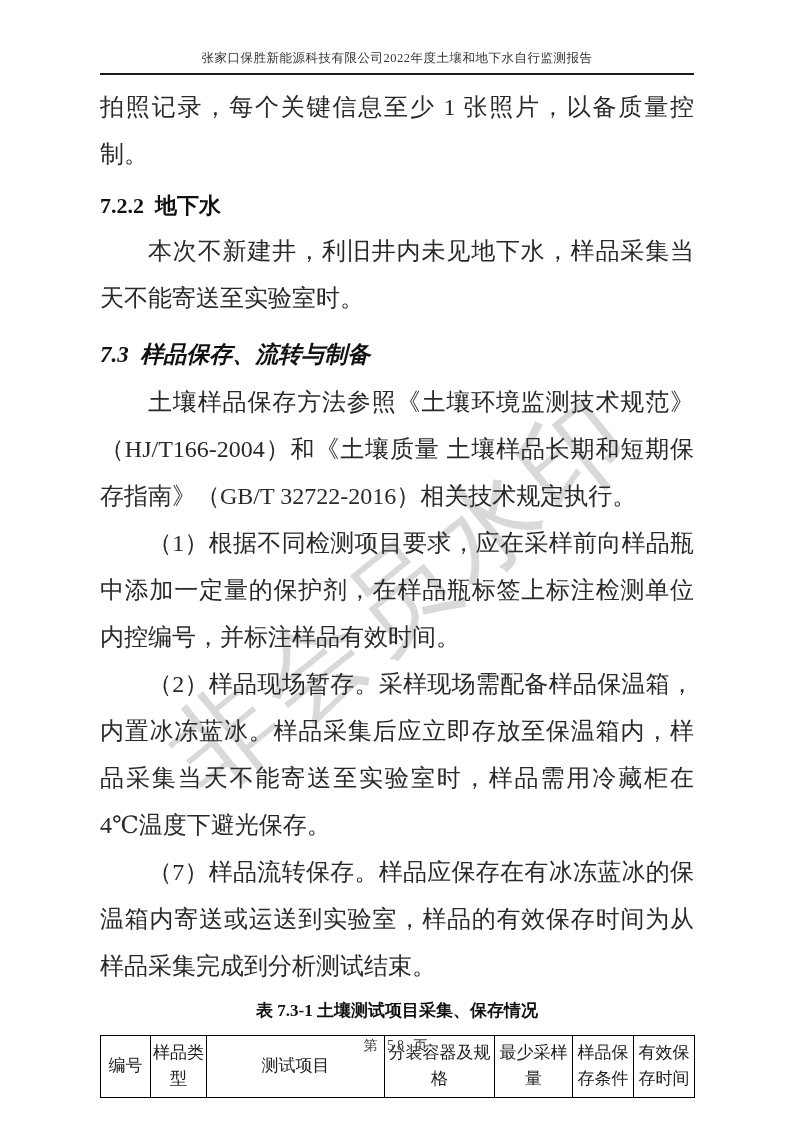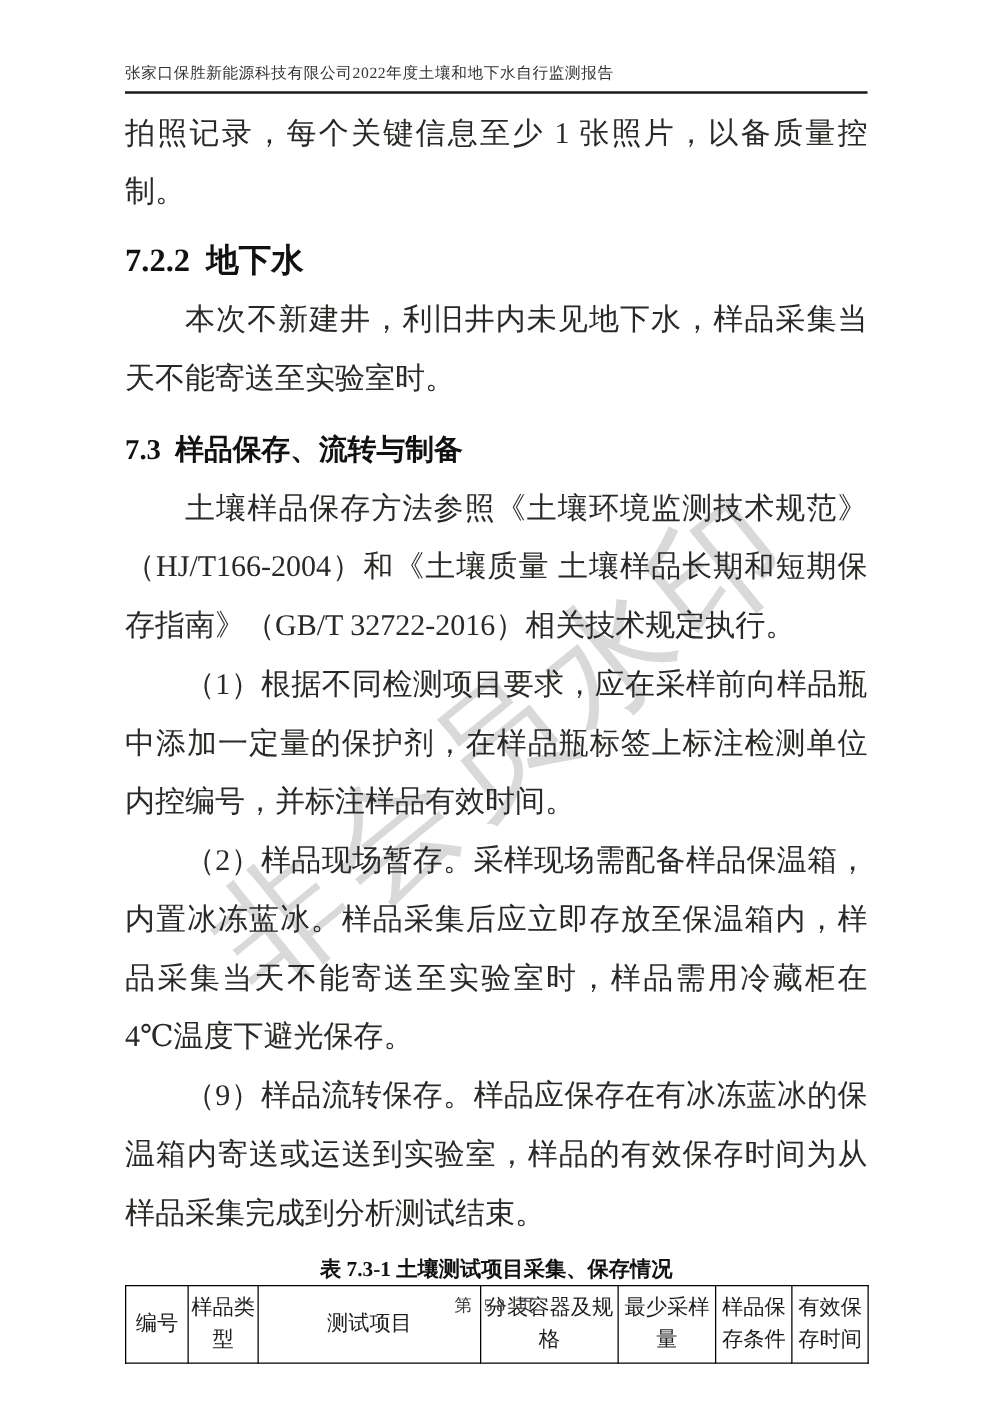--- a/index.html
+++ b/index.html
@@ -30,20 +30,21 @@
     z-index:0;
     user-select:none;
   }
   
   .page-header{
     position:absolute;
     top:50px;left:100px;right:100px;
     z-index:1;
   }
   .header-text{
+    text-align:center;
     font-size:12.5px;
     color:#333333;
     letter-spacing:0.5px;
     padding-bottom:6px;
   }
   .header-rule{
     height:2px;
     background:var(--rule);
   }
   
@@ -58,32 +59,33 @@
     text-align:justify;
     color:var(--text);
   }
   p.indent{text-indent:2em;}
   h2.sec{
     font-size:23px;
     color:var(--heading);
     font-weight:bold;
     white-space:pre-wrap;
     margin:17px 0 9px 0;
+    font-style:italic;
   }
   h3.sec{
-    font-size:26px;
+    font-size:22px;
     color:var(--heading);
     font-weight:bold;
     white-space:pre-wrap;
     margin:13px 0 7px 0;
   }
   
   .table-title{
     margin-top:9px;
-    margin-bottom:1px;
+    margin-bottom:13px;
     text-align:center;
     font-size:17px;
     font-weight:bold;
     color:var(--heading);
   }
   table.sample-table{
     width:100%;
     border-collapse:collapse;
     table-layout:fixed;
   }
@@ -127,21 +129,21 @@
     <h3 class="sec">7.2.2  地下水</h3>
 
     <p class="indent">本次不新建井，利旧井内未见地下水，样品采集当天不能寄送至实验室时。</p>
 
     <h2 class="sec">7.3  样品保存、流转与制备</h2>
 
 
     <p class="indent">土壤样品保存方法参照《土壤环境监测技术规范》（HJ/T166-2004）和《土壤质量 土壤样品长期和短期保存指南》（GB/T 32722-2016）相关技术规定执行。</p>
     <p class="indent">（1）根据不同检测项目要求，应在采样前向样品瓶中添加一定量的保护剂，在样品瓶标签上标注检测单位内控编号，并标注样品有效时间。</p>
     <p class="indent">（2）样品现场暂存。采样现场需配备样品保温箱，内置冰冻蓝冰。样品采集后应立即存放至保温箱内，样品采集当天不能寄送至实验室时，样品需用冷藏柜在 4℃温度下避光保存。</p>
-    <p class="indent">（9）样品流转保存。样品应保存在有冰冻蓝冰的保温箱内寄送或运送到实验室，样品的有效保存时间为从样品采集完成到分析测试结束。</p>
+    <p class="indent">（7）样品流转保存。样品应保存在有冰冻蓝冰的保温箱内寄送或运送到实验室，样品的有效保存时间为从样品采集完成到分析测试结束。</p>
 
     <div class="table-title">表 7.3-1 土壤测试项目采集、保存情况</div>
 
     <table class="sample-table">
       <colgroup>
         <col style="width:50px">
           <col style="width:56px">
           <col style="width:178px">
         <col style="width:110px">
           <col style="width:78px">

